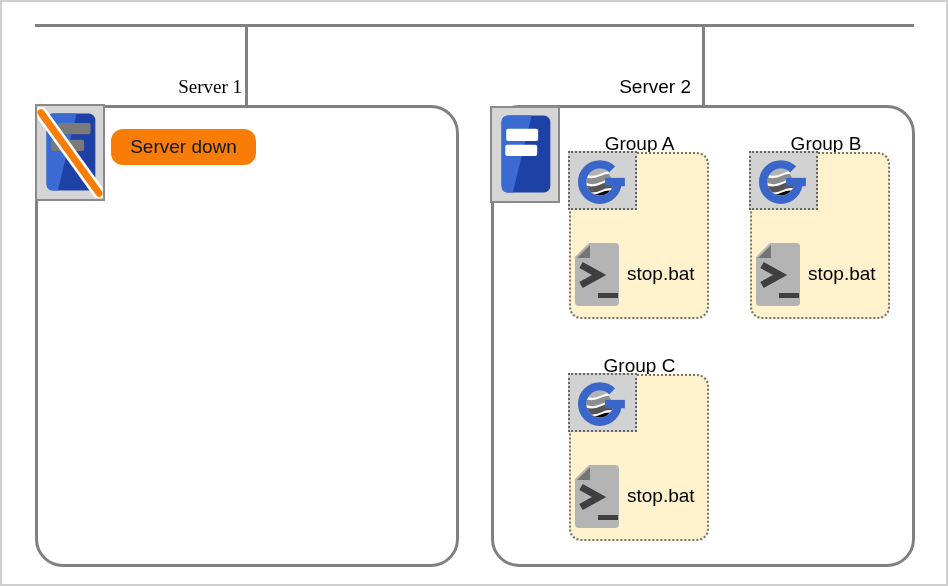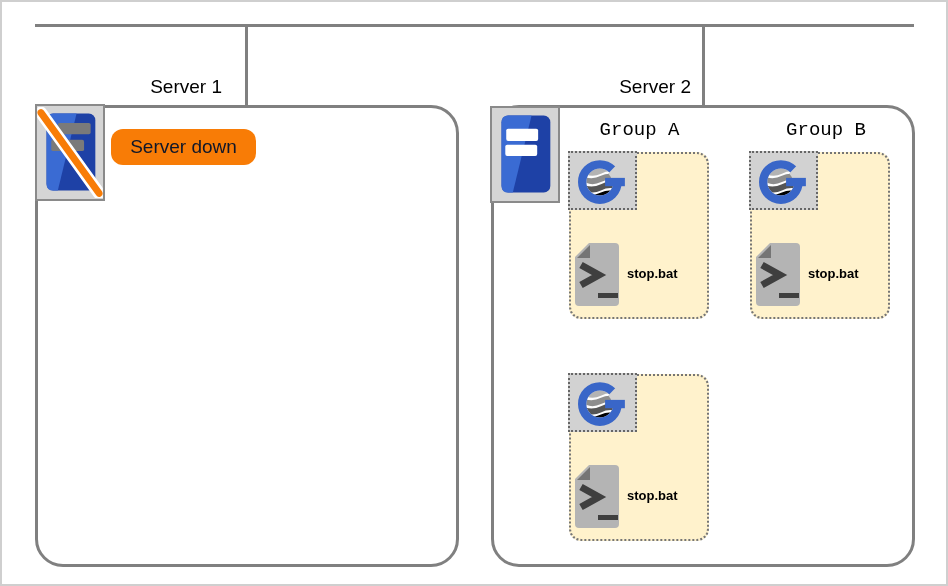--- a/index.html
+++ b/index.html
@@ -23,38 +23,38 @@
     display:flex;align-items:center;justify-content:center;
   }
   .icon-frame svg{width:66px;height:91px;display:block;}
   .badge{
     position:absolute;left:109px;top:127px;width:145px;height:36px;
     background:#F87C06;border-radius:12px;color:#0f172a;font-size:19px;
     line-height:36px;text-align:center;z-index:4;white-space:nowrap;
   }
   .group{position:absolute;width:141px;height:230px;z-index:2;}
   .group-label{
-    position:absolute;top:0;left:0;width:100%;height:26px;line-height:26px;
-    font-size:19px;text-align:center;white-space:nowrap;font-family:Liberation Mono, monospace;
+    position:absolute;top:14px;left:0;width:100%;height:26px;line-height:26px;
+    font-size:19px;text-align:center;white-space:nowrap;
   }
   .group-box{
     position:absolute;top:35px;left:0;width:140px;height:167px;box-sizing:border-box;
     background:#FFF2CC;border:2px dotted #757575;border-radius:12px;
   }
   .gw-frame{
     position:absolute;top:34px;left:-1px;width:69px;height:59px;box-sizing:border-box;
     background:#d2d2d2;border:2px dotted #666666;
     display:flex;align-items:center;justify-content:center;
   }
   .gw-frame svg{width:52px;height:50px;display:block;}
   .batch{position:absolute;top:125px;left:5px;width:46px;height:65px;}
   .batch svg{width:46px;height:65px;display:block;}
   .script-label{
     position:absolute;top:143px;left:58px;height:28px;line-height:28px;
-    font-size:13px;white-space:nowrap;font-weight:bold;
+    font-size:19px;white-space:nowrap;
   }
   .hidden-defs{position:absolute;width:0;height:0;overflow:hidden;}
 </style>
 </head>
 <body>
 
 <svg class="hidden-defs" aria-hidden="true">
   <defs>
     <clipPath id="gwclip">
         <circle cx="21" cy="25" r="13"></circle>
@@ -101,21 +101,21 @@
     <rect x="24" y="51" width="20" height="5" fill="#3f3f3f"></rect>
   </symbol>
 </svg>
 
 <div id="canvas">
 
   <div class="bus" style="left:33px;top:22px;width:879px;height:3px;"></div>
   <div class="bus" style="left:243px;top:22px;width:3px;height:81px;"></div>
   <div class="bus" style="left:700px;top:22px;width:3px;height:81px;"></div>
 
-  <div class="node-label" style="left:104px;top:72px;">Server 1</div>
+  <div class="node-label" style="left:124px;top:72px;font-family:Liberation Serif, serif;">Server 1</div>
   <div class="node-label" style="left:573px;top:72px;text-align:right;">Server 2</div>
 
   <div class="server-box" style="left:33px;top:103px;"></div>
   <div class="icon-frame" style="left:33px;top:102px;">
     <svg viewBox="0 0 70 97">
         <use href="#sym-server-down"></use>
       </svg>
   </div>
   <div class="badge">Server down</div>
 
@@ -152,20 +152,21 @@
     </div>
     <div class="batch">
       <svg viewBox="0 0 46 65">
           <use href="#sym-batch"></use>
         </svg>
     </div>
     <div class="script-label">stop.bat</div>
   </div>
 
   <div class="group" style="left:567px;top:337px;">
+    <div class="group-label">Group C</div>
     <div class="group-box"></div>
     <div class="gw-frame">
       <svg viewBox="0 0 48 48">
           <use href="#sym-gateway"></use>
         </svg>
     </div>
     <div class="batch">
       <svg viewBox="0 0 46 65">
           <use href="#sym-batch"></use>
         </svg>

